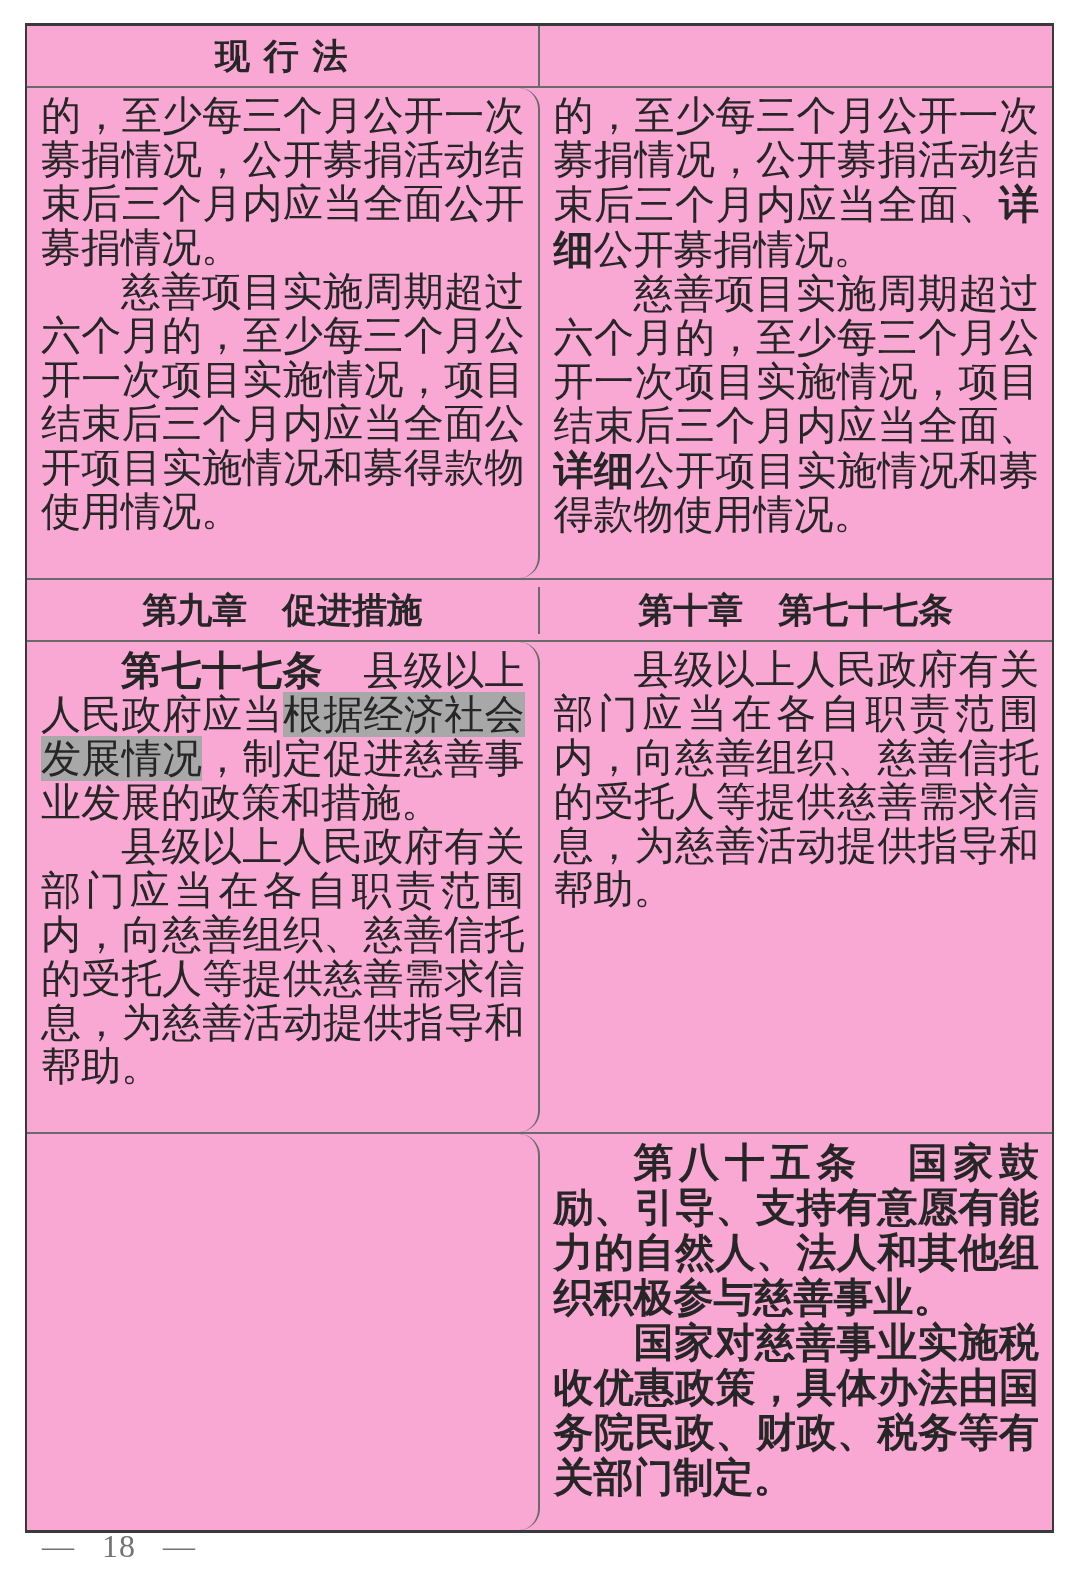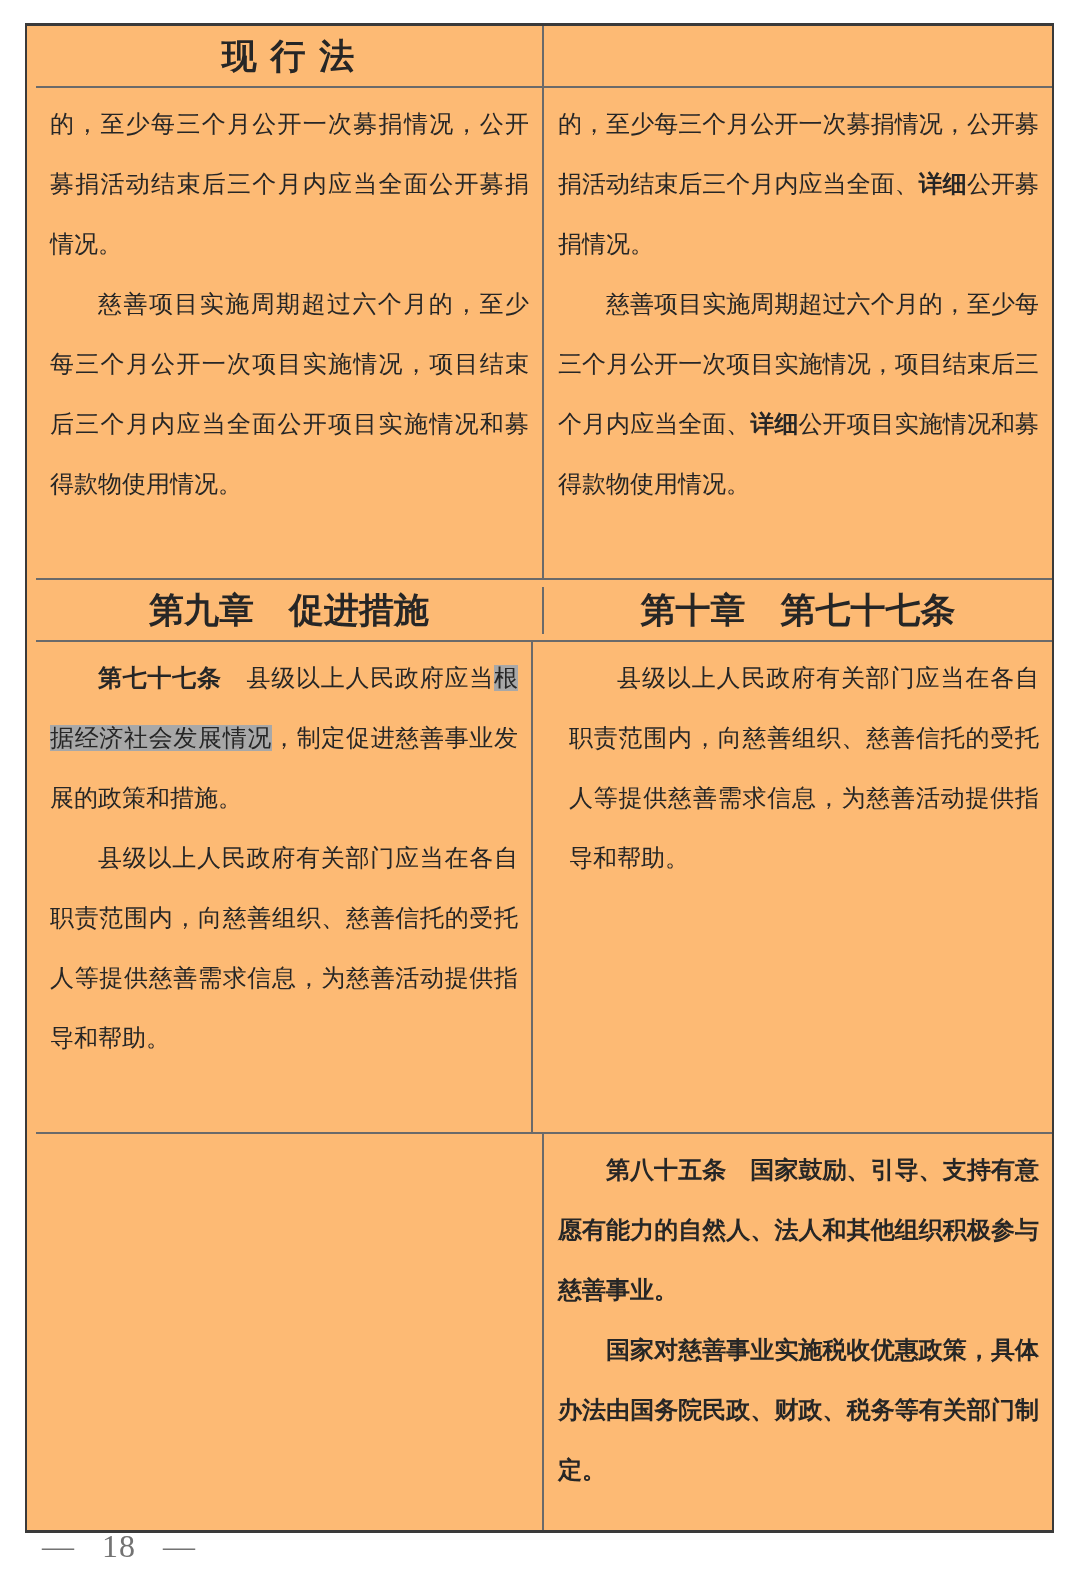--- a/index.html
+++ b/index.html
@@ -15,22 +15,21 @@
     font-family:"Liberation Serif","DejaVu Serif",serif;
     color:var(--text);
     overflow:hidden;
   }
   .cmp-table{
     position:absolute;left:25px;top:23px;
     width:1029px;
     border:2px solid var(--border);
     border-top-width:3px;border-bottom-width:3px;
     box-sizing:border-box;
-    background:#fdba74;
-    padding-left:9px;
+    background:#f9a8d4;
   }
   .row{
     display:flex;
     border-top:2px solid #6a6a6a;
     box-sizing:border-box;
   }
   .row:first-child{border-top:none;}
   .cell{
     width:50%;
     box-sizing:border-box;
@@ -46,28 +45,29 @@
   }
   
   .row.chapter{height:62px;align-items:center;}
   .row.chapter .cell{
     display:flex;align-items:center;justify-content:center;
     font-family:"Liberation Sans","DejaVu Sans",sans-serif;
     font-weight:bold;font-size:35px;
   }
   
   .row.body1{height:492px;}
-  .row.body2{height:492px;gap:22px;}
+  .row.body2{height:492px;}
   .row.body3{height:398px;}
   .row .cell.textcell{
     padding:6px 13px 0 14px;
-    font-size:24px;
-    line-height:60px;
+    font-size:40px;
+    line-height:44px;
     text-align:justify;
     text-justify:inter-character;
+    border-radius:21px;
   }
   p.para{margin:0;}
   p.para.indent{text-indent:2em;}
   .seg-n{font-family:"Liberation Serif","DejaVu Serif",serif;}
   .seg-b{font-family:"Liberation Sans","DejaVu Sans",sans-serif;font-weight:bold;}
   .seg-h{font-family:"Liberation Serif","DejaVu Serif",serif;background:var(--hl);}
   .page-num{
     position:absolute;left:42px;top:1528px;
     font-size:32px;color:#737373;
     word-spacing:18px;

